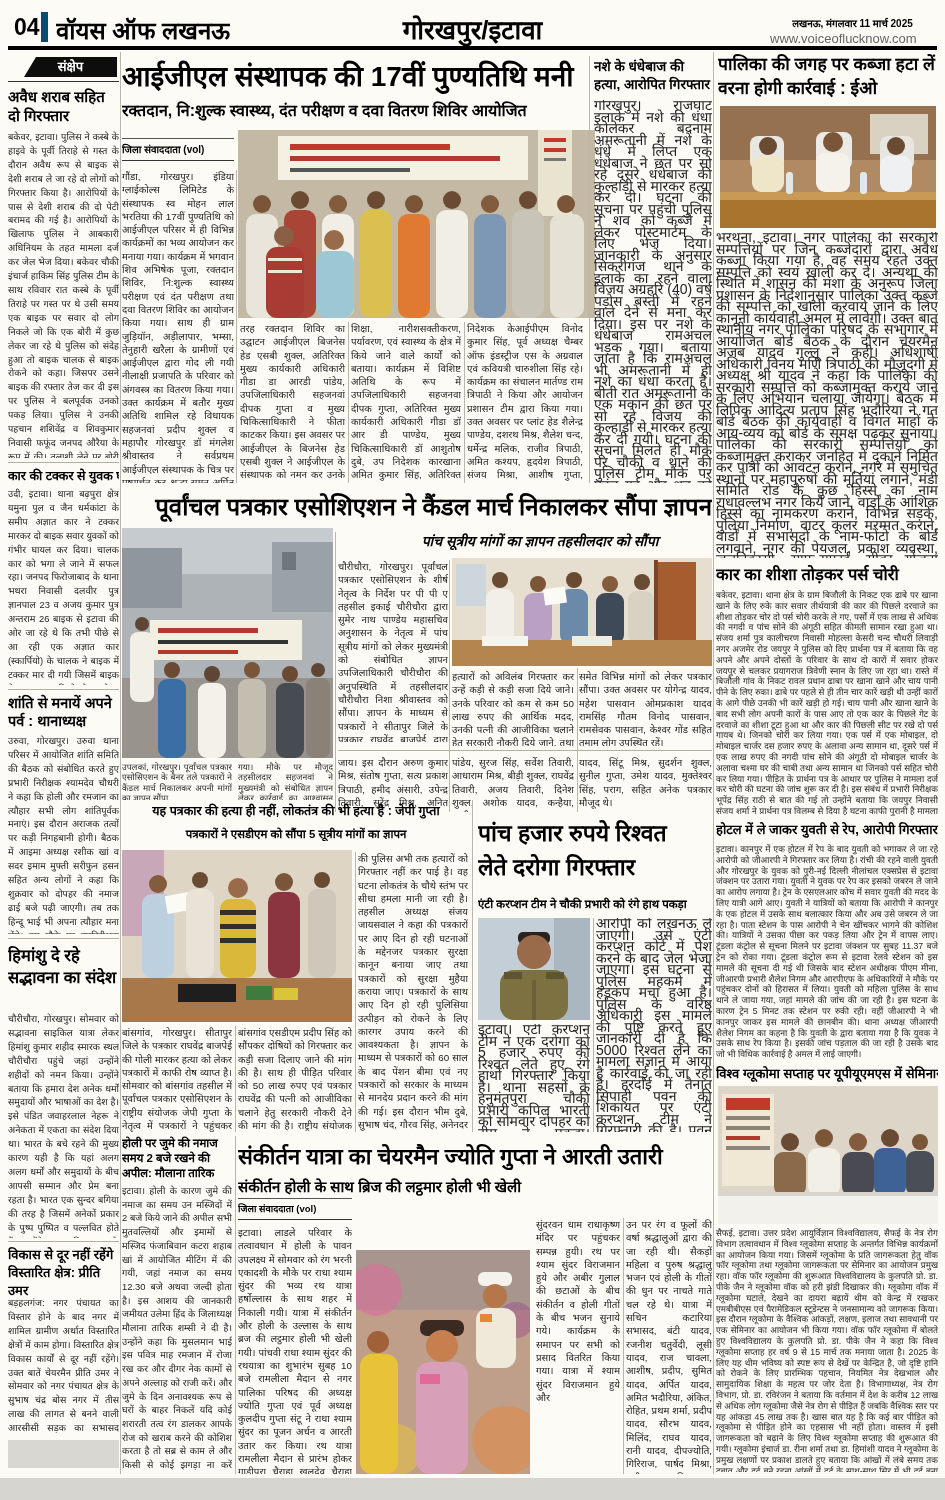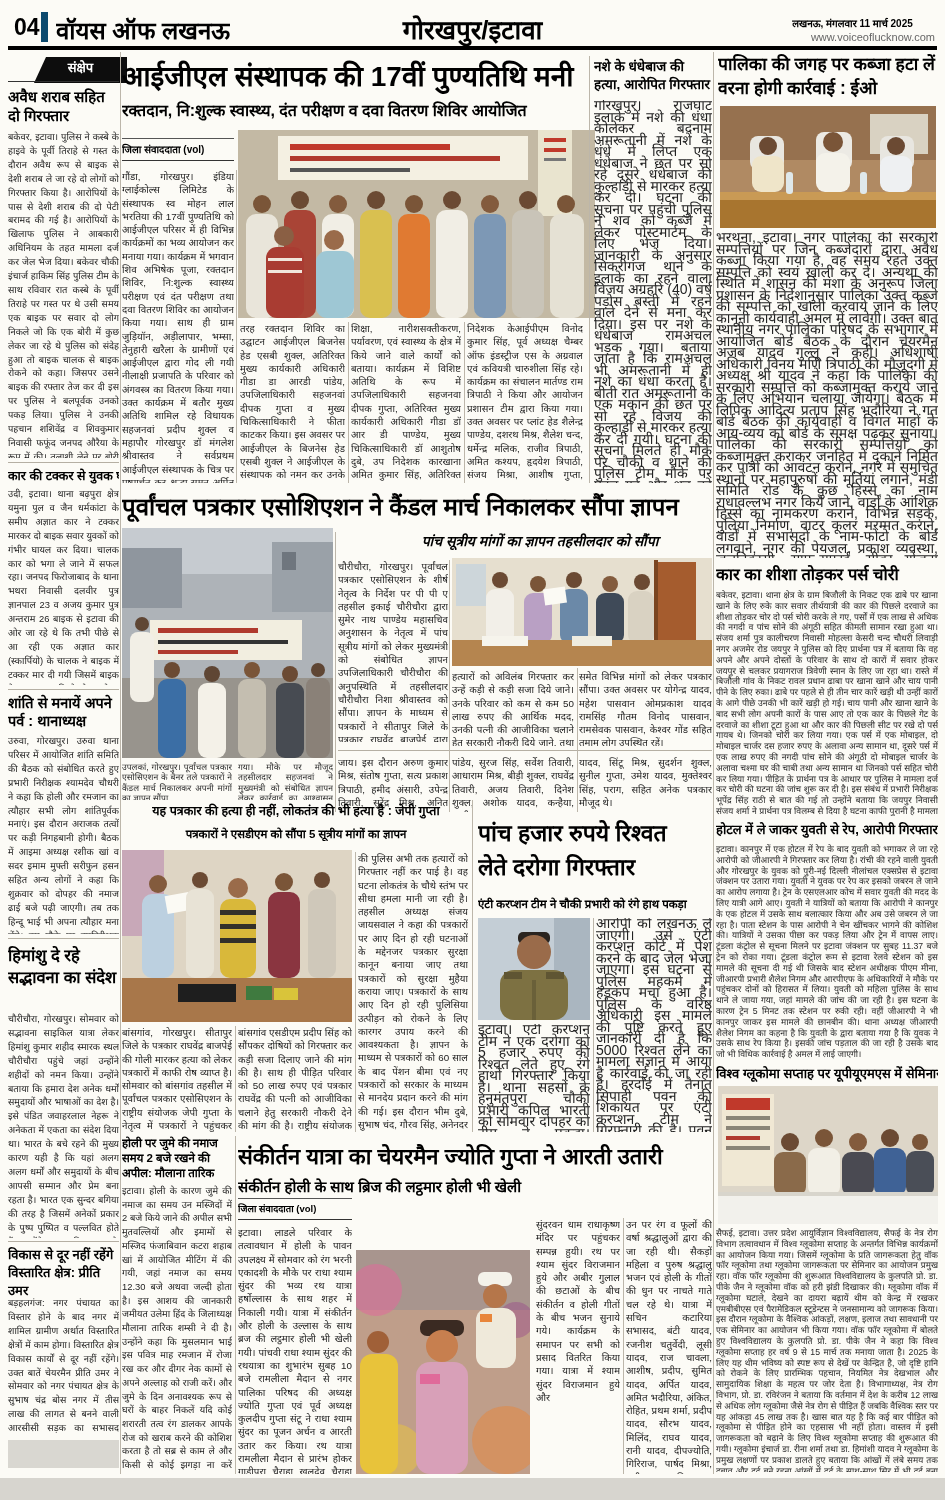--- a/index.html
+++ b/index.html
@@ -26,24 +26,24 @@
 <body>
 
 <div class="page">
 
   <div class="abs" style="left:14px;top:12px;width:34px;height:30px;border-right:7px solid #0c4a6e;">
     <span class="h" style="font-size:23px;line-height:30px;">04</span>
   </div>
   <div class="abs h nw" style="left:56px;top:13px;font-size:24px;">वॉयस ऑफ लखनऊ</div>
   <div class="abs h nw" style="left:300px;top:11px;width:345px;font-size:26px;text-align:center;">गोरखपुर/इटावा</div>
   <div class="abs h nw" style="left:770px;top:16px;width:165px;font-size:10px;text-align:center;">लखनऊ, मंगलवार 11 मार्च 2025</div>
-  <div class="abs nw" style="left:770px;top:31px;width:165px;font-size:11px;color:#666;text-align:right;">www.voiceoflucknow.com</div>
+  <div class="abs nw" style="left:770px;top:31px;width:165px;font-size:13px;color:#666;text-align:left;">www.voiceoflucknow.com</div>
   <div class="abs" style="left:8px;top:46px;width:929px;height:4px;background:#000;"></div>
 
-  <div class="abs banner" style="left:34px;top:57px;width:93px;height:26px;font-size:13px;line-height:22px;">संक्षेप</div>
+  <div class="abs banner" style="left:24px;top:57px;width:93px;height:20px;font-size:13px;line-height:22px;font-family:Liberation Mono, monospace;">संक्षेप</div>
   <div class="hr" style="left:8px;top:81px;width:111px;background:#333;"></div>
 
   <div class="abs h" style="left:8px;top:87px;width:111px;font-size:15px;line-height:19px;">अवैध शराब सहित दो गिरफ्तार</div>
   <div class="abs bt" style="left:8px;top:130px;width:111px;height:328px;font-size:9.4px;line-height:13.9px;">बकेवर, इटावा। पुलिस ने कस्बे के हाइवे के पूर्वी तिराहे से गस्त के दौरान अवैध रूप से बाइक से देशी शराब ले जा रहे दो लोगों को गिरफ्तार किया है। आरोपियों के पास से देशी शराब की दो पेटी बरामद की गई है। आरोपियों के खिलाफ पुलिस ने आबकारी अधिनियम के तहत मामला दर्ज कर जेल भेज दिया। बकेवर चौकी इंचार्ज हाकिम सिंह पुलिस टीम के साथ रविवार रात कस्बे के पूर्वी तिराहे पर गस्त पर थे उसी समय एक बाइक पर सवार दो लोग निकले जो कि एक बोरी में कुछ लेकर जा रहे थे पुलिस को संदेह हुआ तो बाइक चालक से बाइक रोकने को कहा। जिसपर उसने बाइक की रफ्तार तेज कर दी इस पर पुलिस ने बलपूर्वक उनको पकड़ लिया। पुलिस ने उनकी पहचान शशिवेंद्र व शिवकुमार निवासी फफूंद जनपद औरैया के रूप में की। तलाशी लेने पर बोरी में रखी दो पेटी मिली जिसमें देशी शराब के 45-45 क्वार्टर कुल बरामद किए जिनकी कीमत 63 सौ बताई गई है। पुलिस ने दोनों आरोपियों के खिलाफ आबकारी अधिनियम के तहत मामला दर्ज किया है।</div>
   <div class="hr" style="left:8px;top:462px;width:111px;"></div>
 
   <div class="abs h nw" style="left:8px;top:467px;width:111px;font-size:12.5px;">कार की टक्कर से युवक घायल</div>
   <div class="abs bt" style="left:8px;top:487px;width:111px;height:198px;font-size:9.4px;line-height:13.9px;">उदी, इटावा। थाना बढ़पुरा क्षेत्र यमुना पुल व जैन धर्मकांटा के समीप अज्ञात कार ने टक्कर मारकर दो बाइक सवार युवकों को गंभीर घायल कर दिया। चालक कार को भगा ले जाने में सफल रहा। जनपद फिरोजाबाद के थाना भथरा निवासी दलवीर पुत्र ज्ञानपाल 23 व अजय कुमार पुत्र अन्तराम 26 बाइक से इटावा की ओर जा रहे थे कि तभी पीछे से आ रही एक अज्ञात कार (स्कार्पियो) के चालक ने बाइक में टक्कर मार दी गयी जिसमें बाइक के सड़क पर गिरने से उपरोक्त दोनों घायल हो गए। जबकि चालक कार को भगा ले गया।</div>
   <div class="hr" style="left:8px;top:689px;width:111px;"></div>
 
@@ -102,21 +102,21 @@
   </svg>
 
   <div class="abs bt" style="left:122px;top:170px;width:112px;height:313px;">गौंडा, गोरखपुर। इंडिया ग्लाईकोल्स लिमिटेड के संस्थापक स्व मोहन लाल भरतिया की 17वीं पुण्यतिथि को आईजीएल परिसर में ही विभिन्न कार्यक्रमों का भव्य आयोजन कर मनाया गया। कार्यक्रम में भगवान शिव अभिषेक पूजा, रक्तदान शिविर, नि:शुल्क स्वास्थ्य परीक्षण एवं दंत परीक्षण तथा दवा वितरण शिविर का आयोजन किया गया। साथ ही ग्राम जुड़ियॉन, अड़ीलापार, भम्सा, तेनुहारी खरैला के ग्रामीणों एवं आईजीएल द्वारा गोद ली गयी नीलाक्षी प्रजापति के परिवार को अंगवस्त्र का वितरण किया गया। उक्त कार्यक्रम में बतौर मुख्य अतिथि शामिल रहे विधायक सहजनवां प्रदीप शुक्ल व महापौर गोरखपुर डॉ मंगलेश श्रीवास्तव ने सर्वप्रथम आईजीएल संस्थापक के चित्र पर पुष्पार्चन कर श्रद्धा-सुमन अर्पित कर नमन किया तथा कहा कि आईजीएल व्यवसाय के साथ ही समाजसेवा के कार्य में बढ़चढ़कर सहभागिता करती है। जो प्रशंसनीय है। अतिथिगण ने 70 ग्रामीणों को अंगवस्त्र दान किया। इसी</div>
   <div class="abs bt" style="left:240px;top:322px;width:105px;height:161px;">तरह रक्तदान शिविर का उद्घाटन आईजीएल बिजनेस हेड एसबी शुक्ल, अतिरिक्त मुख्य कार्यकारी अधिकारी गीडा डा आरडी पांडेय, उपजिलाधिकारी सहजनवां दीपक गुप्ता व मुख्य चिकित्साधिकारी ने फीता काटकर किया। इस अवसर पर आईजीएल के बिजनेस हेड एसबी शुक्ल ने आईजीएल के संस्थापक को नमन कर उनके विचारों को विभिन्न प्रकार वर्तमान में प्रबन्ध निदेशक आईजीएल उमा शंकर भरतिया द्वारा साकार किया जा रहा है को बताया और आईजीएल द्वारा निरन्तर सामाजिक कार्यों में भाग लेकर</div>
   <div class="abs bt" style="left:351px;top:322px;width:110px;height:161px;">शिक्षा, नारीशसक्तीकरण, पर्यावरण, एवं स्वास्थ्य के क्षेत्र में किये जाने वाले कार्यों को बताया। कार्यक्रम में विशिष्ट अतिथि के रूप में उपजिलाधिकारी सहजनवा दीपक गुप्ता, अतिरिक्त मुख्य कार्यकारी अधिकारी गीडा डॉ आर डी पाण्डेय, मुख्य चिकित्साधिकारी डॉ आशुतोष दुबे, उप निदेशक कारखाना अमित कुमार सिंह, अतिरिक्त मुख्य चिकित्साधिकारी डॉ ए के चौधरी, सहायक आबकारी आयुक्त आईजीएल संजय कुमार सिंह, प्रबन्ध</div>
   <div class="abs bt" style="left:467px;top:322px;width:116px;height:161px;">निदेशक केआईपीएम विनोद कुमार सिंह, पूर्व अध्यक्ष चैम्बर ऑफ इंडस्ट्रीज एस के अग्रवाल एवं कवियत्री चारुशीला सिंह रहे। कार्यक्रम का संचालन मार्तण्ड राम त्रिपाठी ने किया और आयोजन प्रशासन टीम द्वारा किया गया। उक्त अवसर पर प्लांट हेड शैलेन्द्र पाण्डेय, दशरथ मिश्र, शैलेश चन्द, धर्मेन्द्र मलिक, राजीव त्रिपाठी, अमित कश्यप, हृदयेश त्रिपाठी, संजय मिश्रा, आशीष गुप्ता, सुनील कुमार, आनंद सिंह, अखिलेश कुमार शुक्ल, जगदीश चन्द, सी पी सिंह, चैपणवी, तान्या व अन्य कर्मयोगी उपस्थिति रहे।</div>
 
   <div class="abs h" style="left:594px;top:58px;width:118px;font-size:13.5px;line-height:18px;">नशे के धंधेबाज की हत्या, आरोपित गिरफ्तार</div>
   <div class="abs bt-sm" style="left:594px;top:100px;width:118px;height:383px;">गोरखपुर। राजघाट इलाके में नशे की धंधा कोलेकर बदनाम अमरूतानी में नशे के धंधे में लिप्त एक धंधेबाज ने छत पर सो रहे दूसरे धंधेबाज की कुल्हाड़ी से मारकर हत्या कर दी। घटना की सूचना पर पहुंची पुलिस ने शव को कब्जे में लेकर पोस्टमार्टम के लिए भेज दिया। जानकारी के अनुसार सिकरीगंज थाने के इलाके का रहने वाला विजय अग्रहरि (40) वर्ष पड़ोस बस्ती में रहने वाले देने से मना कर दिया। इस पर नशे के धंधेबाज रामअचल भड़क गया। बताया जाता है कि रामअचल भी अमरूतानी में ही नशे का धंधा करता है। बीती रात अमरूतानी के एक मकान की छत पर सो रहे विजय की कुल्हाड़ी से मारकर हत्या कर दी गयी। घटना की सूचना मिलते ही मौके पर चौकी व थाने की पुलिस टीम मौके पर पहुंच गई और शव को कब्जे में लेकर पोस्टमार्टम के लिए भेज दिया। तो वहीं पुलिस टीम ने महज कुछ घंटे में ही हत्या में संलिप्त हत्यारोपित रमेश निषाद को गिरफ्तार कर लिया। वह नशे की हालत में चौराहे पर घूम रहा था। पुलिस की पूछताछ के दौरान हत्यारोपित रमेश ने बताया कि मृतक विजय ने बीती शाम उसको मारपीट की थी।</div>
 
-  <div class="abs h nw" style="left:122px;top:489px;width:590px;font-size:24px;">पूर्वांचल पत्रकार एसोशिएशन ने कैंडल मार्च निकालकर सौंपा ज्ञापन</div>
+  <div class="abs h nw" style="left:122px;top:489px;width:590px;font-size:24px;text-align:right;">पूर्वांचल पत्रकार एसोशिएशन ने कैंडल मार्च निकालकर सौंपा ज्ञापन</div>
   <div class="abs h nw" style="left:368px;top:531px;width:344px;font-size:14px;text-align:center;font-style:italic;">पांच सूत्रीय मांगों का ज्ञापन तहसीलदार को सौंपा</div>
 
   <svg class="ph" style="left:122px;top:528px;" width="211" height="230" viewBox="0 0 211 230" preserveAspectRatio="none">
     <rect width="211" height="230" fill="#aeb3b8"></rect>
     <rect y="0" width="211" height="46" fill="#c6cbd0"></rect>
     <rect x="0" y="20" width="60" height="60" fill="#8f969e"></rect>
     <rect x="150" y="14" width="61" height="70" fill="#9aa1a8"></rect>
     <rect x="160" y="24" width="14" height="18" fill="#6f767e"></rect>
     <rect y="150" width="211" height="80" fill="#98948d"></rect>
     <rect x="28" y="92" width="152" height="40" fill="#f2eee0"></rect>

